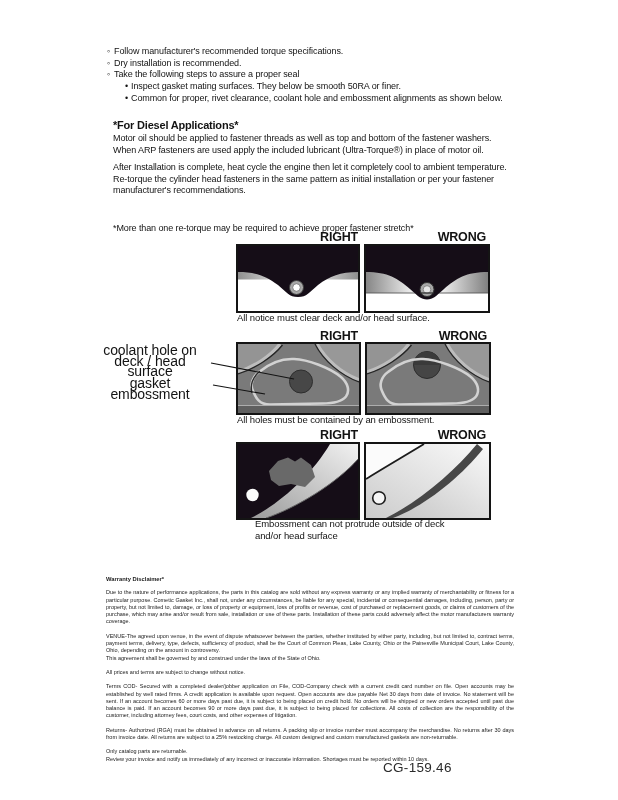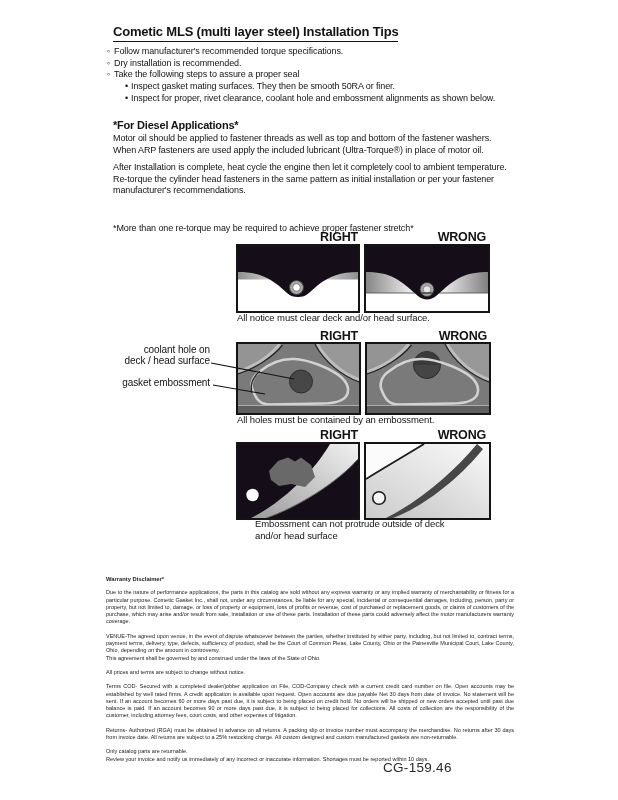--- a/index.html
+++ b/index.html
@@ -20,55 +20,54 @@
   .diesel-h { position:absolute; left:113px; top:119px; font-size:11px; font-weight:bold; letter-spacing:-0.2px; }
   .para { position:absolute; left:113px; width:402px; font-size:9px; line-height:11.6px; letter-spacing:-0.1px; }
   #para1 { top:133px; }
   #para2 { top:162px; }
   #note  { top:203px;margin-top:20px; }
 
   .dlabel { position:absolute; width:122px; text-align:right; font-weight:bold; font-size:12.5px; letter-spacing:-0.2px; }
   .dbox { position:absolute; border:2px solid #141414; background:#fff; line-height:0; }
   .dcaption { position:absolute; left:237px; font-size:9.5px; line-height:11.5px; letter-spacing:-0.1px; white-space:pre-line; }
 
-  .anno { position:absolute; left:90px; width:120px; text-align:right; font-size:10px; line-height:10.5px; letter-spacing:-0.1px; white-space:pre-line; }
+  .anno { position:absolute; left:90px; width:120px; text-align:center; font-size:14px; line-height:10.5px; letter-spacing:-0.1px; white-space:pre-line; }
   .leader { position:absolute; left:205px; top:358px; z-index:5; }
 
   .legal { position:absolute; left:106px; top:576px; width:408px; font-size:5.5px; line-height:7.3px; color:#222; text-align:justify; }
   .legal .fp-h { font-size:5.8px; font-weight:bold; margin:0 0 6px 0; }
   .legal p { margin:0 0 7px 0; white-space:pre-line; }
   .code { position:absolute; left:383px; top:760px; font-size:13.5px; letter-spacing:0.3px; color:#2b2b2b; }
 </style>
 </head>
 <body>
 
 <div class="page">
 
-  <div class="title">Cometic MLS (multi layer steel) Installation Tips</div>
 
   <div class="bullets">
     <div class="b-row">
         <span class="mk">◦</span>
         <span>Follow manufacturer's recommended torque specifications.</span>
       </div>
     <div class="b-row">
         <span class="mk">◦</span>
         <span>Dry installation is recommended.</span>
       </div>
     <div class="b-row">
         <span class="mk">◦</span>
         <span>Take the following steps to assure a proper seal</span>
       </div>
     <div class="b-row sub">
         <span class="mk">•</span>
-        <span>Inspect gasket mating surfaces.  They then be smooth 50RA or finer.</span>
+        <span>Inspect gasket mating surfaces.  They below be smooth 50RA or finer.</span>
       </div>
     <div class="b-row sub">
         <span class="mk">•</span>
-        <span>Inspect for proper, rivet clearance, coolant hole and embossment alignments as shown below.</span>
+        <span>Common for proper, rivet clearance, coolant hole and embossment alignments as shown below.</span>
       </div>
   </div>
 
   <div class="diesel-h">*For Diesel Applications*</div>
   <div class="para" id="para1">Motor oil should be applied to fastener threads as well as top and bottom of the fastener washers. When ARP fasteners are used apply the included lubricant (Ultra-Torque®) in place of motor oil.</div>
   <div class="para" id="para2">After Installation is complete, heat cycle the engine then let it completely cool to ambient temperature. Re-torque the cylinder head fasteners in the same pattern as initial installation or per your fastener manufacturer's recommendations.</div>
   <div class="para" id="note">*More than one re-torque may be required to achieve proper fastener stretch*</div>
 
   <div class="dlabel" style="left:236px; top:230px;">RIGHT</div>
   <div class="dlabel" style="left:364px; top:230px;">WRONG</div>

